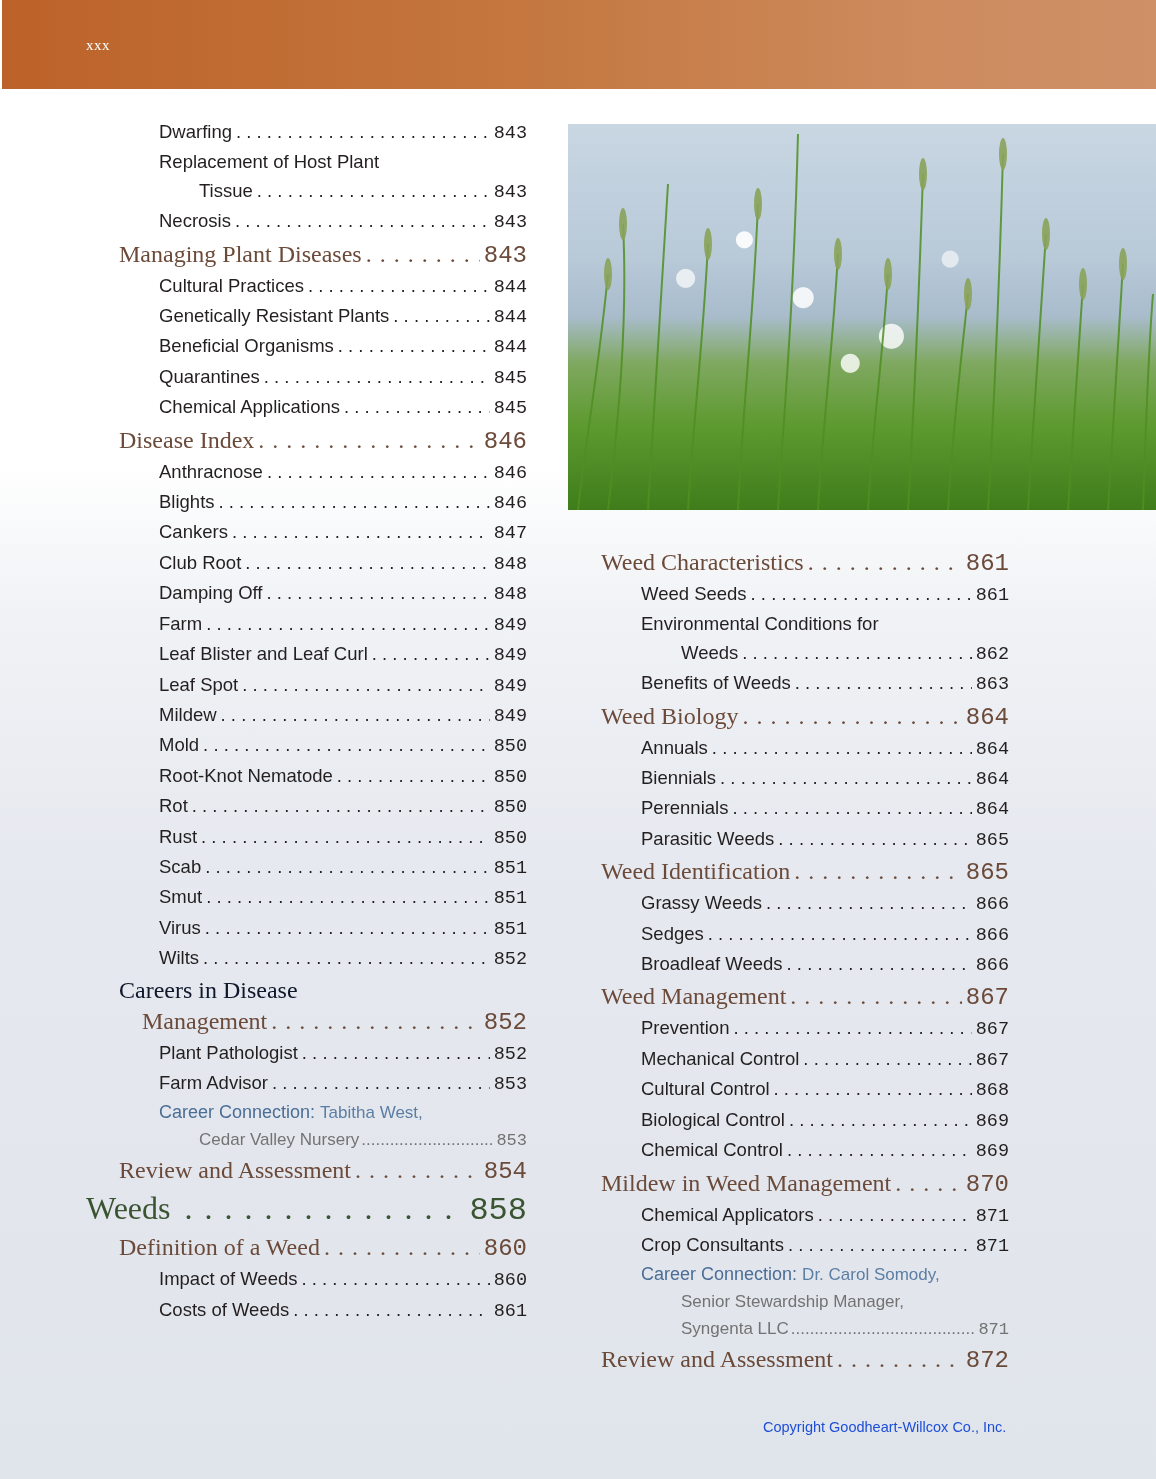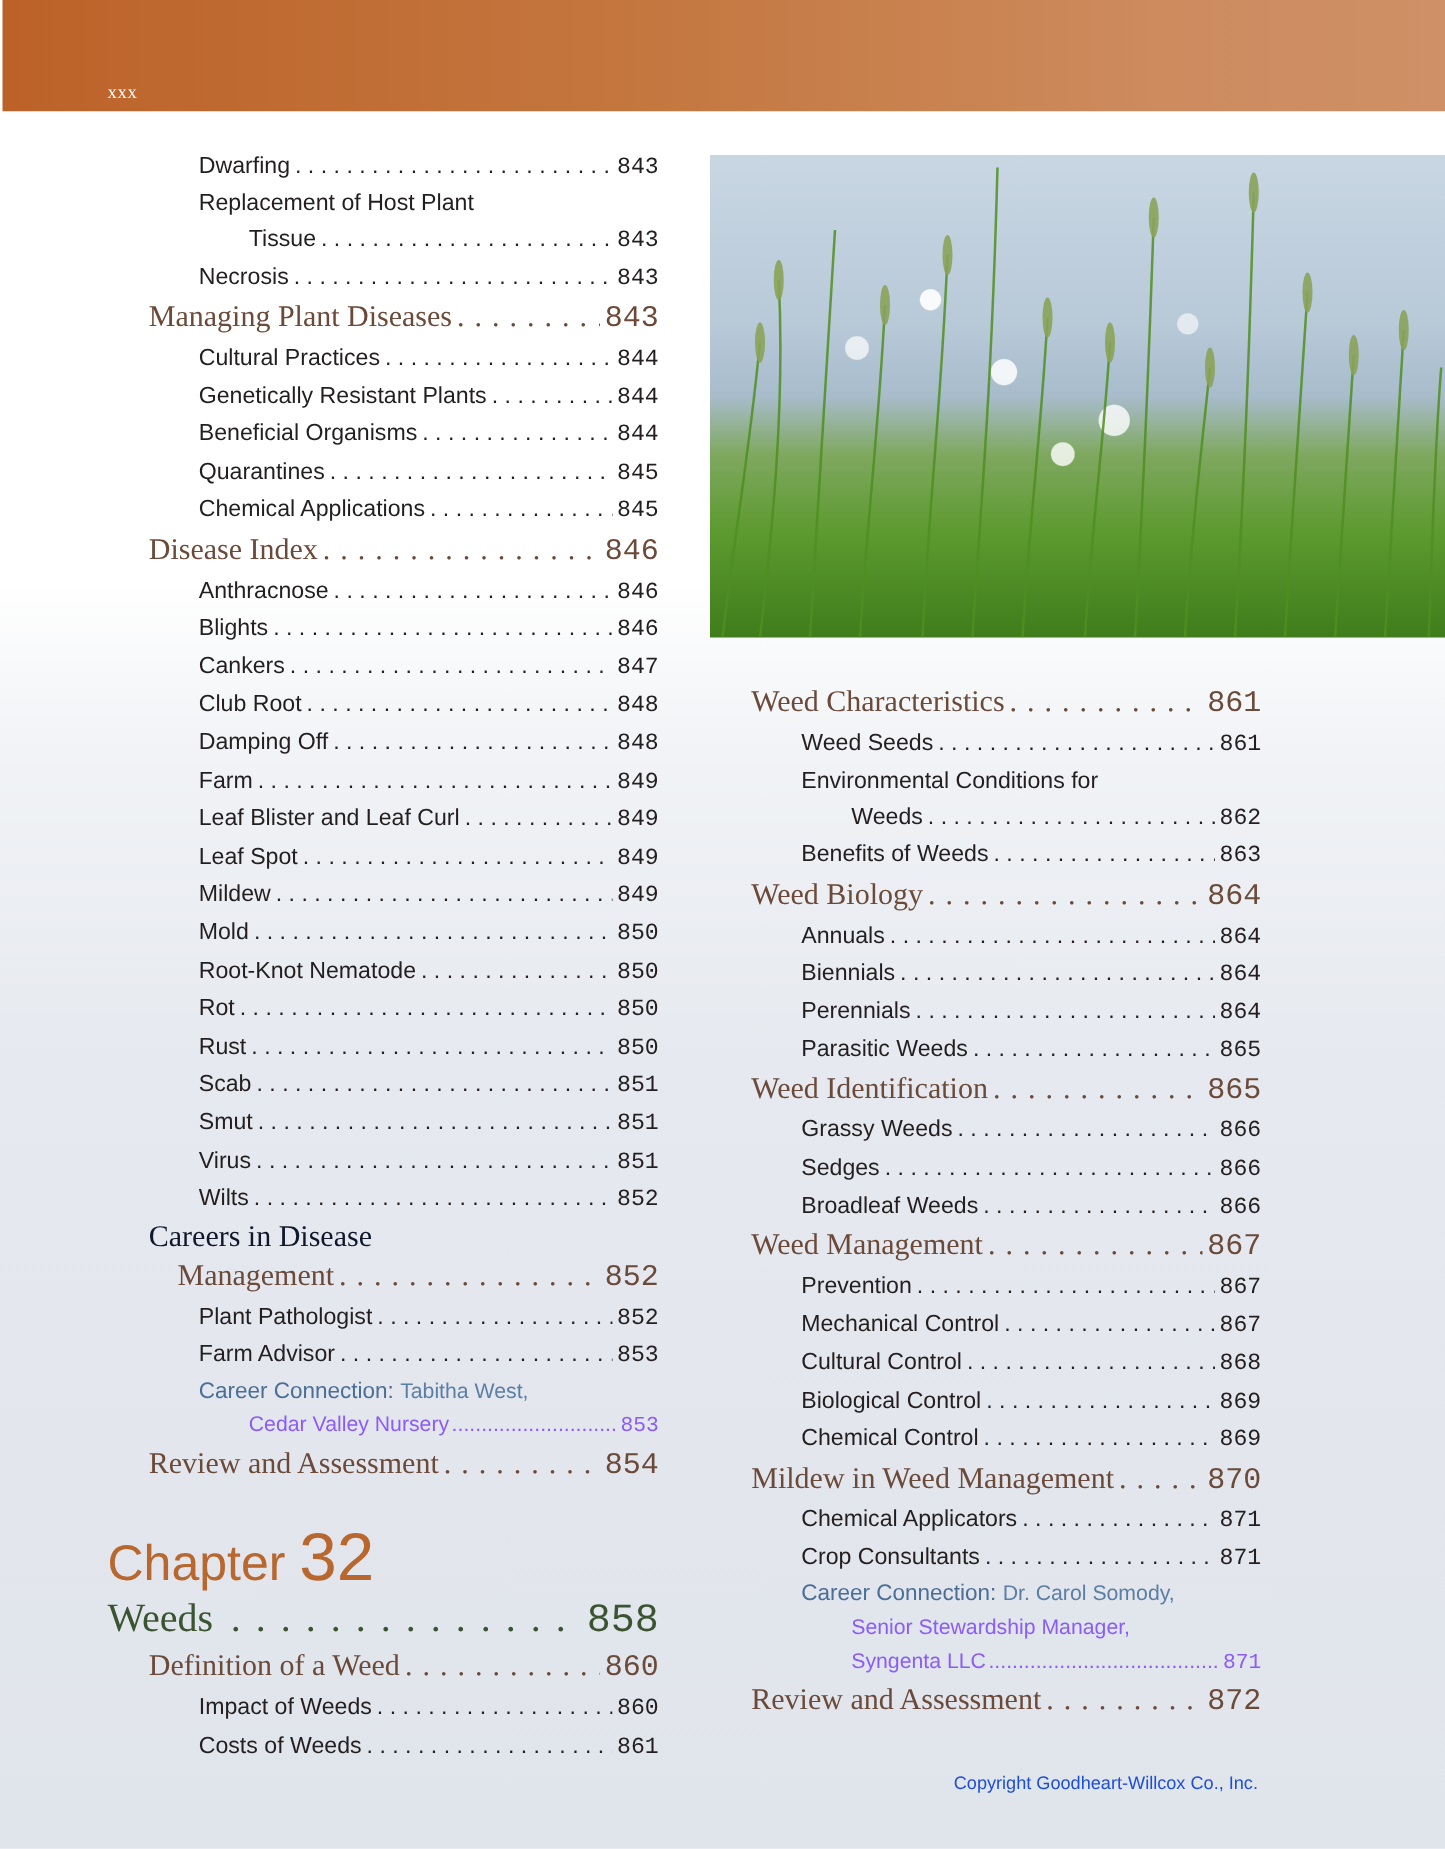--- a/index.html
+++ b/index.html
@@ -6,21 +6,21 @@
   body {
     width:1156px; height:1479px; position:relative; overflow:hidden;
     background: linear-gradient(to bottom, #ffffff 0px, #ffffff 465px, #f1f3f6 600px, #e6e9ef 850px, #e0e4eb 1479px);
     font-family: "Liberation Sans", sans-serif;
   }
   .header {
     position:absolute; left:2px; top:0; width:1154px; height:89px;
     background: linear-gradient(to right, #bc6229 0%, #c4773f 45%, #cd8b5e 80%, #cf9067 100%);
   }
   .page-num {
-    position:absolute; left:84px; top:66px;
+    position:absolute; left:84px; top:37px;
     font-family:"Liberation Serif", serif; font-size:15px; color:#ffffff; letter-spacing:0.5px;
   }
   .photo {
     position:absolute; left:568px; top:124px; width:588px; height:386px; overflow:hidden;
     background:
       radial-gradient(circle at 30% 30%, rgba(255,255,255,0.9) 0 8px, transparent 9px),
       radial-gradient(circle at 40% 45%, rgba(255,255,255,0.85) 0 10px, transparent 11px),
       radial-gradient(circle at 55% 55%, rgba(255,255,255,0.8) 0 12px, transparent 13px),
       radial-gradient(circle at 20% 40%, rgba(255,255,255,0.7) 0 9px, transparent 10px),
       radial-gradient(circle at 65% 35%, rgba(255,255,255,0.6) 0 8px, transparent 9px),
@@ -49,21 +49,21 @@
   .sec {
     font-family:"Liberation Serif", serif; font-size:24px; color:#6b4a3a;
     line-height:33px; padding-left:33px;
   }
   .sec .dots { letter-spacing:1px; }
   .sec-first { font-family:"Liberation Serif", serif; font-size:24px; color:#0f172a; line-height:30px; padding-left:33px; }
   .sec-cont { padding-left:56px; }
 
   .cc { font-size:18px; color:#4a6e96; line-height:27px; padding-left:73px; }
   .cc .name { font-size:17px; color:#5b7ea4; }
-  .cc-cont { font-size:17px; color:#8b5cf6; line-height:27px; padding-left:113px; }
+  .cc-cont { font-size:17px; color:#737373; line-height:27px; padding-left:113px; }
   .cc-cont .dots { margin:0 2px; }
   .cc-cont .dots::before { content:"......................................................................................"; letter-spacing:0; }
 
   .chapter-label {
     font-size:40px; color:#b8682f; line-height:46px; margin-top:34px; padding-left:0;
   }
   .chapter-label .num { font-size:54px; }
   .chapter-title {
     font-family:"Liberation Serif", serif; font-size:32px; color:#3a5431; line-height:40px; padding-left:0;
   }
@@ -287,24 +287,20 @@
       <span class="dots"></span>
       <span class="p">853</span>
     </div>
 
   <div class="row sec">
       <span class="t">Review and Assessment</span>
       <span class="dots"></span>
       <span class="p">854</span>
     </div>
 
-  <div class="chapter-label">
-    <span>Chapter</span>
-    <span class="num">32</span>
-  </div>
   <div class="row chapter-title">
       <span class="t">Weeds</span>
       <span class="dots"></span>
       <span class="p">858</span>
     </div>
 
   <div class="row sec">
       <span class="t">Definition of a Weed</span>
       <span class="dots"></span>
       <span class="p">860</span>

